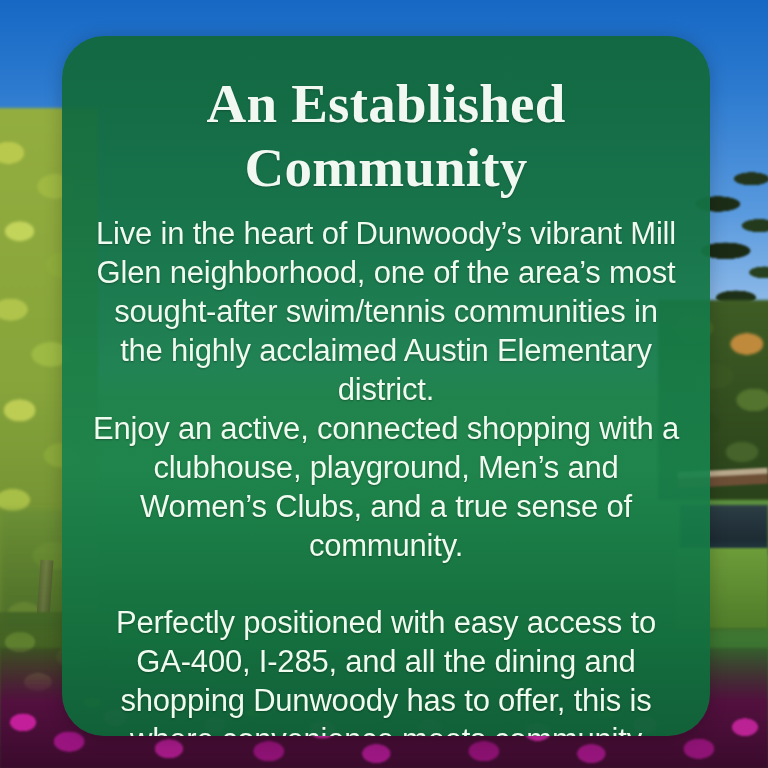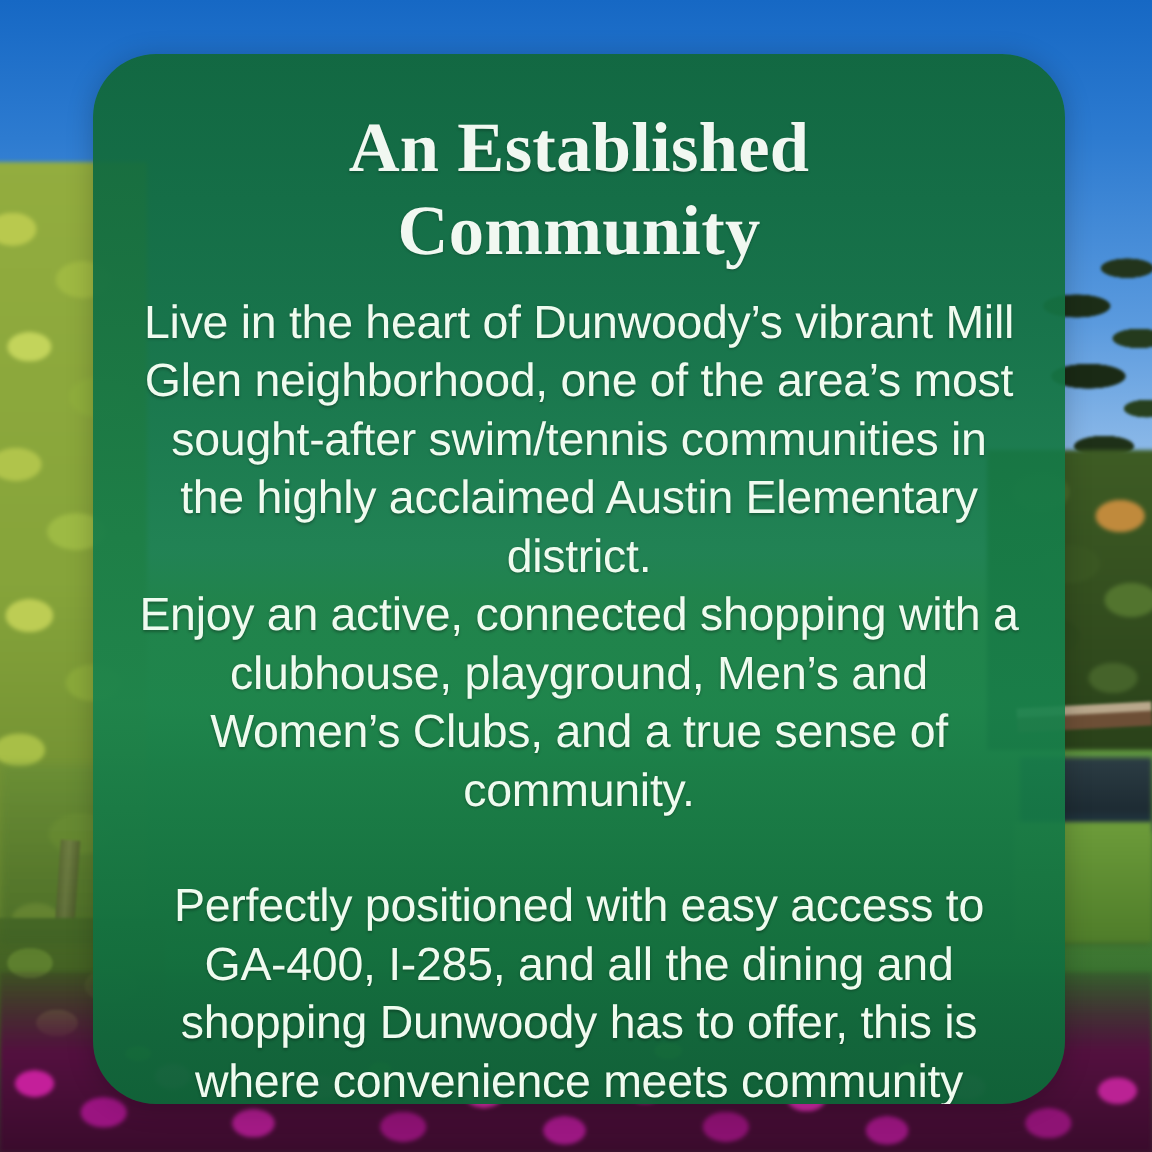--- a/index.html
+++ b/index.html
@@ -214,21 +214,21 @@
     box-sizing: border-box;
     display: flex;
     flex-direction: column;
     align-items: center;
   }
 
   .headline {
     margin: 0;
     font-family: "Liberation Serif", "DejaVu Serif", serif;
     font-weight: 700;
-    font-size: 47px;
+    font-size: 55px;
     line-height: 1.16;
     letter-spacing: .2px;
     color: #f1f8f1;
     text-align: center;
     max-width: 470px;
     text-shadow: 0 1px 2px rgba(0,0,0,.25);
   }
 
   .body-copy {
     margin-top: 14px;

